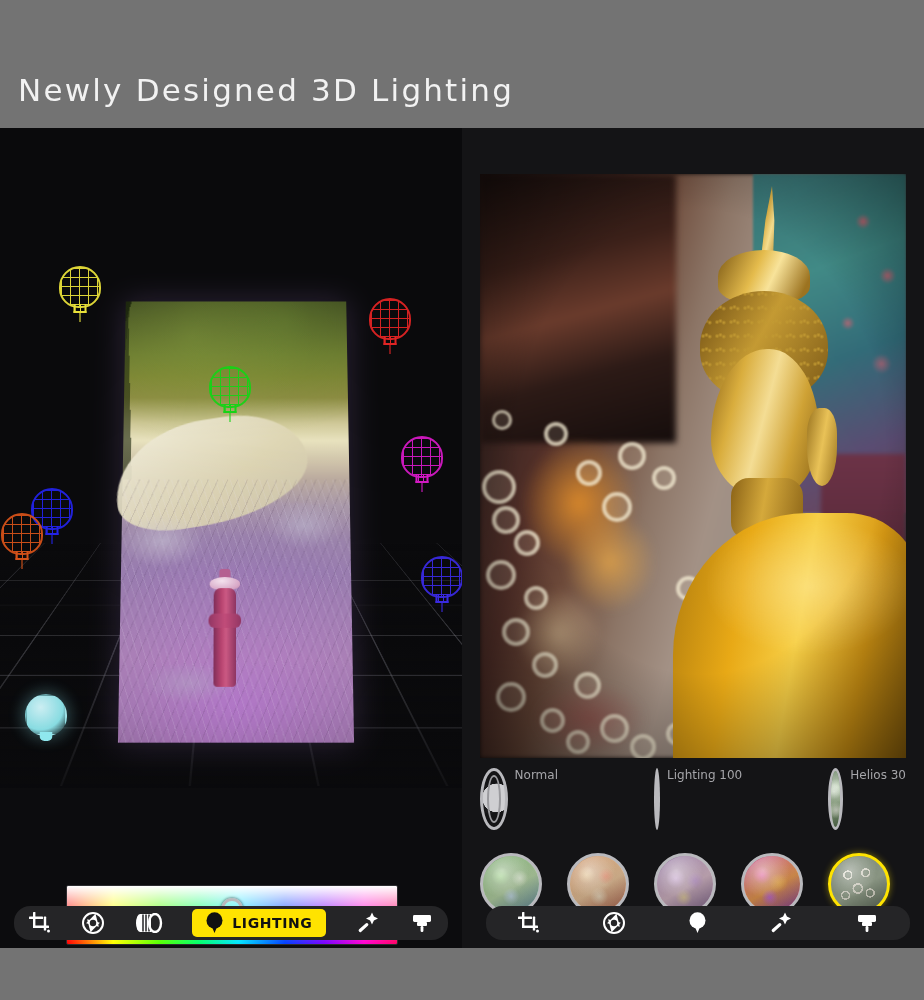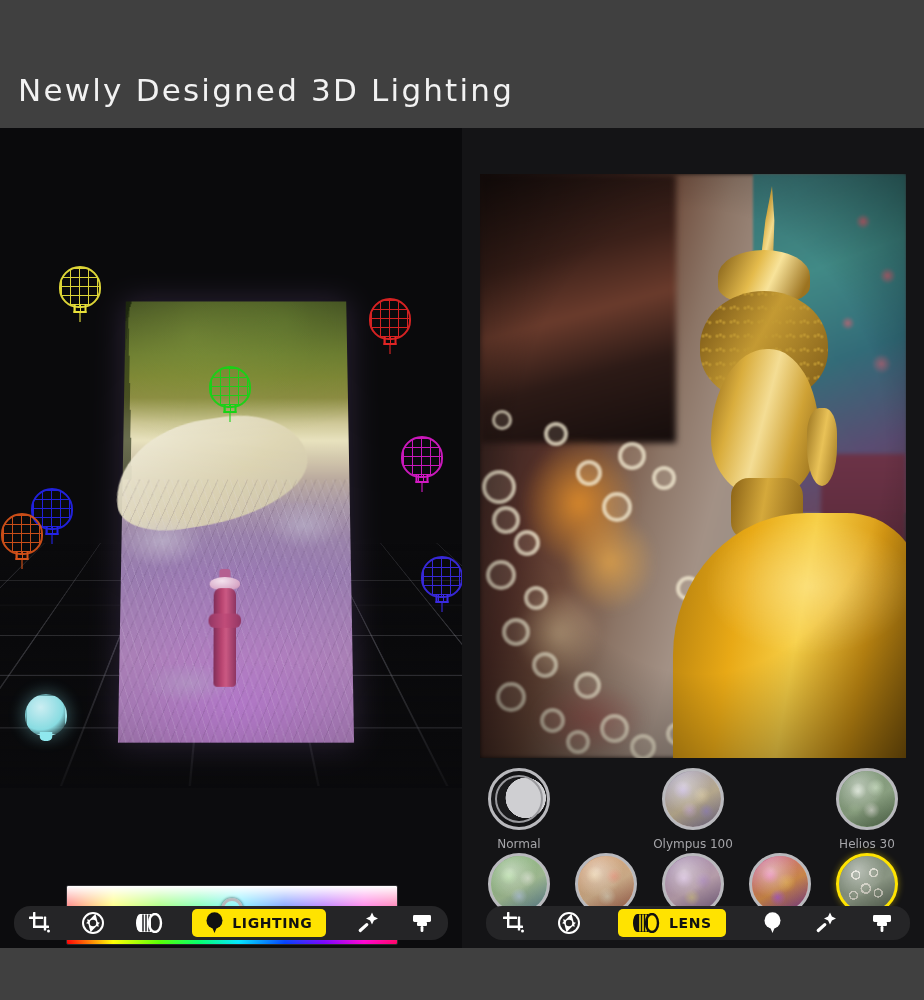--- a/index.html
+++ b/index.html
@@ -2,21 +2,21 @@
 <html><head>
 <meta charset="utf-8">
 <style>
   * { box-sizing: border-box; margin: 0; padding: 0; }
   html, body {
     width: 924px; height: 1000px;
     background: #0d0d0f;
     font-family: "Liberation Sans", sans-serif;
     overflow: hidden;
   }
-  .stage { position: relative; width: 924px; height: 1000px; background: #404040; }
+  .stage { position: relative; width: 924px; height: 1000px; background: #737373; }
 
   
   .headline-row { position: absolute; top: 72px; left: 0; width: 924px; height: 56px; }
   .headline {
     position: absolute; color: #f2f2f2;
     font-size: 31px; font-weight: 400; letter-spacing: 2.2px;
     font-family: "DejaVu Sans", sans-serif;
     white-space: nowrap;
   }
   .headline.left  { left: 18px; top: 0; }
@@ -291,21 +291,21 @@
   }
   .ph-vignette {
     position: absolute; inset: 0;
     background: radial-gradient(ellipse 78% 72% at 52% 46%, transparent 55%, rgba(0,0,0,.55) 100%);
   }
 
   
   .lens-row { position: absolute; left: 18px; width: 426px; display: flex; justify-content: space-between; }
   .lens-row-1 { top: 640px; }
   .lens-row-2 { top: 725px; }
-  .lens-item { width: 78px; display: flex; flex-direction: column; align-items: center; gap: 7px; }
+  .lens-item { width: 78px; display: flex; flex-direction: row; align-items: flex-start; gap: 7px; }
   .lens-thumb {
     width: 62px; height: 62px; border-radius: 50%;
     border: 3px solid #b9b9bd; overflow: hidden; position: relative;
     background: #1b1b1d;
   }
   .lens-thumb.sel { border-color: #ffe300; box-shadow: 0 0 7px rgba(255,227,0,.45); }
   .lens-label { font-size: 12px; color: #a5a5a9; white-space: nowrap; font-family: "DejaVu Sans", sans-serif; }
   .lt-normal {
     background: radial-gradient(circle at 62% 48%, #cfcfd2 0 44%, transparent 45%),
                 radial-gradient(circle at 38% 50%, #1b1b1d 0 46%, transparent 47%);
@@ -443,21 +443,21 @@
           </div>
         <div class="lens-label">Normal</div>
       </div>
 
 
 
       <div class="lens-item">
         <div class="lens-thumb" style="background:radial-gradient(circle 14px at 32% 34%,#cdb6e8,transparent 70%),radial-gradient(circle 13px at 66% 44%,#f0dcb0,transparent 70%),radial-gradient(circle 12px at 44% 70%,#e7c9e4,transparent 70%),radial-gradient(circle 11px at 74% 72%,#b9a6d8,transparent 70%),linear-gradient(150deg,#8d86ad,#d8c6a2 55%,#9a8fb8);">
           <div class="bk-glass"></div>
         </div>
-        <div class="lens-label">Olympus 100</div>
+        <div class="lens-label">Lighting 100</div>
       </div>
 
       <div class="lens-item">
         <div class="lens-thumb" style="background:radial-gradient(circle 12px at 34% 36%,#dff0d8,transparent 70%),radial-gradient(circle 13px at 66% 30%,#c9e6bd,transparent 70%),radial-gradient(circle 12px at 58% 70%,#eef6e4,transparent 70%),radial-gradient(circle 11px at 28% 70%,#a8c79a,transparent 70%),linear-gradient(150deg,#5d7a58,#9fbb93 55%,#6b8a62);">
           <div class="bk-glass"></div>
         </div>
         <div class="lens-label">Helios 30</div>
       </div>
 
     </div>
@@ -564,33 +564,20 @@
         </svg>
     </div>
     <div class="tb-item">
       <svg width="22" height="22" viewBox="0 0 22 22">
           <circle cx="11" cy="11" r="10" fill="none" stroke="#fff" stroke-width="2"></circle>
           <path d="M11 1.4 17.6 13H4.4z" fill="#fff" transform="rotate(15 11 11)"></path>
           <path d="M11 20.6 4.4 9h13.2z" fill="#fff" transform="rotate(15 11 11)"></path>
           <circle cx="11" cy="11" r="3.2" fill="#252527"></circle>
         </svg>
     </div>
-    <div class="tb-item tb-pill-lens">
-      <div class="tb-pill">
-        <svg width="28" height="20" viewBox="0 0 28 20">
-            <ellipse cx="5" cy="10" rx="4" ry="9" fill="#111"></ellipse>
-            <rect x="5" y="1" width="11" height="18" fill="#111"></rect>
-            <g stroke="#ffe300" stroke-width="1.5">
-              <path d="M8 1.5v17M11 1.5v17M14 1.5v17"></path>
-            </g>
-            <ellipse cx="20" cy="10" rx="6" ry="9" fill="none" stroke="#111" stroke-width="2.4"></ellipse>
-          </svg>
-        <span>LENS</span>
-      </div>
-    </div>
     <div class="tb-item">
       <svg width="17" height="22" viewBox="0 0 17 22">
           <ellipse cx="8.5" cy="8.5" rx="8" ry="8.2" fill="#fff"></ellipse>
           <path d="M5.6 14h5.8L8.5 21z" fill="#fff"></path>
         </svg>
     </div>
     <div class="tb-item">
       <svg width="24" height="24" viewBox="0 0 24 24">
           <path d="M16 1.5l1.9 4.1 4.1 1.9-4.1 1.9L16 13.5l-1.9-4.1L10 7.5l4.1-1.9z" fill="#fff"></path>
           <rect x="1.5" y="15" width="12" height="3.2" rx="1.6" fill="#fff" transform="rotate(-42 7.5 16.6)"></rect>

